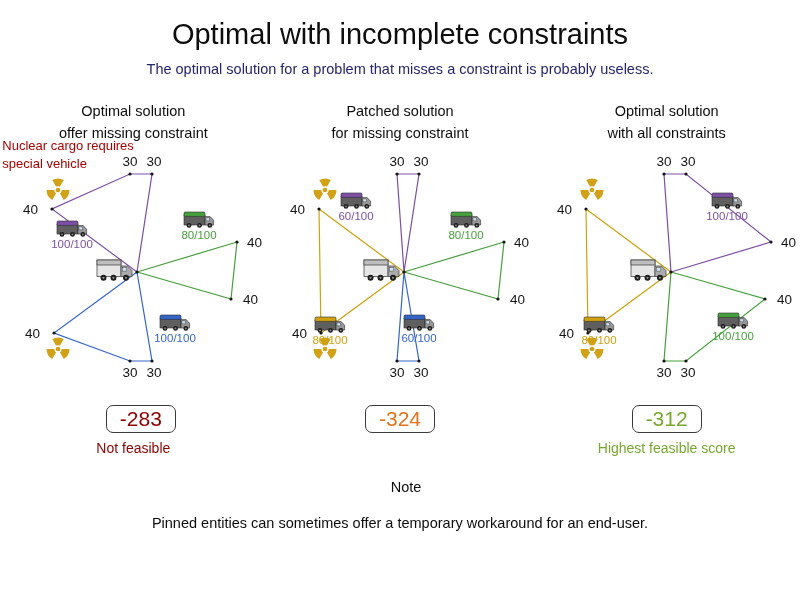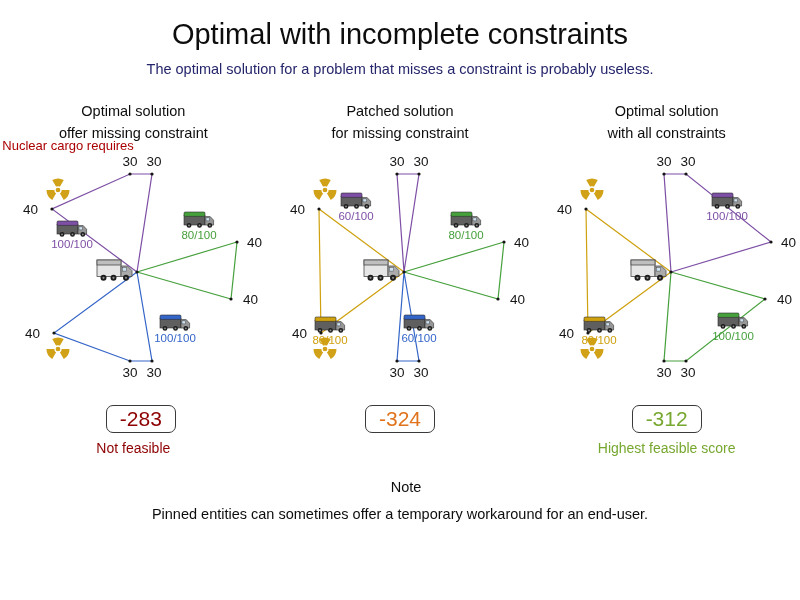--- a/index.html
+++ b/index.html
@@ -13,38 +13,39 @@
   .subtitle { text-align: center; font-size: 14.5px; margin-top: 10px; }
   .panels { display: flex; justify-content: space-around; margin-top: 24px; }
   .column { width: 264px; display: flex; flex-direction: column; align-items: center; }
   .heading { text-align: center; font-size: 14.5px; line-height: 1.5; color: #0d0d0d; }
   .diagram-wrap { position: relative; margin-top: 4px; }
   .annotation { position: absolute; left: 0px; top: -12px; font-size: 13px; line-height: 1.4; text-align: left; }
   svg.diagram { display: block; font-family: "Liberation Sans", sans-serif; }
   .score-box { margin-top: 16px; border: 1.5px solid #3a3a3a; border-radius: 7px; padding: 1px 13px; font-size: 21px; background: #fff; }
   .caption { margin-top: 7px; font-size: 14px; min-height: 17px; text-align: center; }
   .note-heading { text-align: center; margin-top: 22px; font-size: 14.5px; color: #0d0d0d; padding-left: 12px; }
-  .note-text { text-align: center; margin-top: 11px; font-size: 14.5px; color: #0d0d0d; }
+  .note-text { text-align: center; margin-top: 20px; font-size: 14.5px; color: #0d0d0d; }
 </style>
 </head>
 <body>
 
 <div class="title">Optimal with incomplete constraints</div>
 <div class="subtitle" style="color: rgb(37, 37, 107);">The optimal solution for a problem that misses a constraint is probably useless.</div>
 
 <div class="panels">
 
   <div class="column">
     <div class="heading">
       <div>Optimal solution</div>
       <div>offer missing constraint</div>
     </div>
     <div class="diagram-wrap">
       <div class="annotation" style="color: rgb(170, 0, 0);">
         <div>Nuclear cargo requires</div>
+        <div>special vehicle</div>
       </div>
       <svg class="diagram" id="diagram-0" viewBox="0 0 262 240" width="262" height="240">
           <polyline points="135,123 50,60 128,25 150,25 135,123" fill="none" stroke="#7d4fa5" stroke-width="1.2"></polyline>
           <polyline points="135,123 235,93 229,150 135,123" fill="none" stroke="#46a03c" stroke-width="1.2"></polyline>
           <polyline points="135,123 52,184 128,212 150,212 135,123" fill="none" stroke="#3465c8" stroke-width="1.2"></polyline>
           <circle cx="128" cy="25" r="1.6" fill="#151515"></circle>
           <circle cx="150" cy="25" r="1.6" fill="#151515"></circle>
           <circle cx="50" cy="60" r="1.6" fill="#151515"></circle>
           <circle cx="235" cy="93" r="1.6" fill="#151515"></circle>
           <circle cx="229" cy="150" r="1.6" fill="#151515"></circle>

